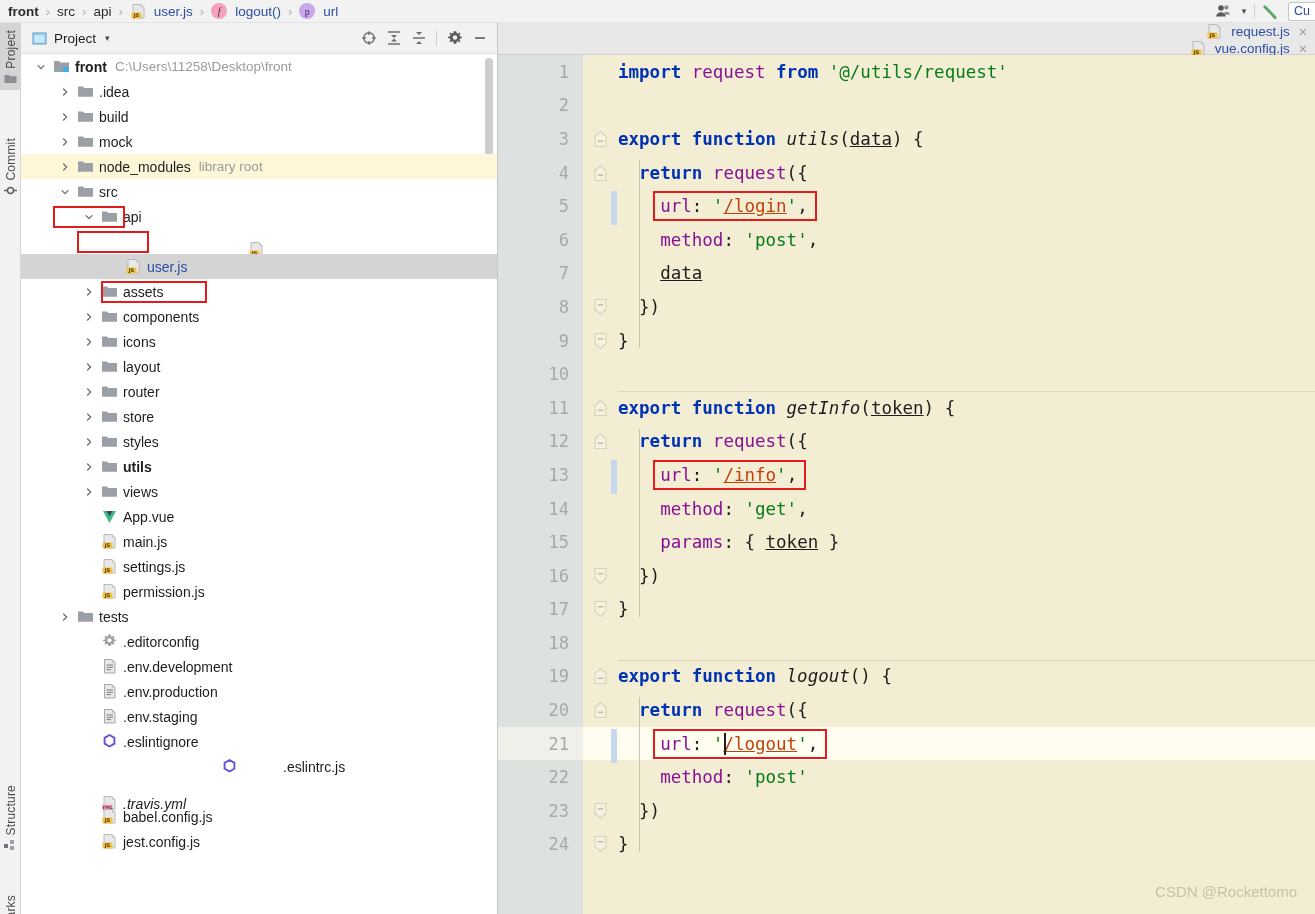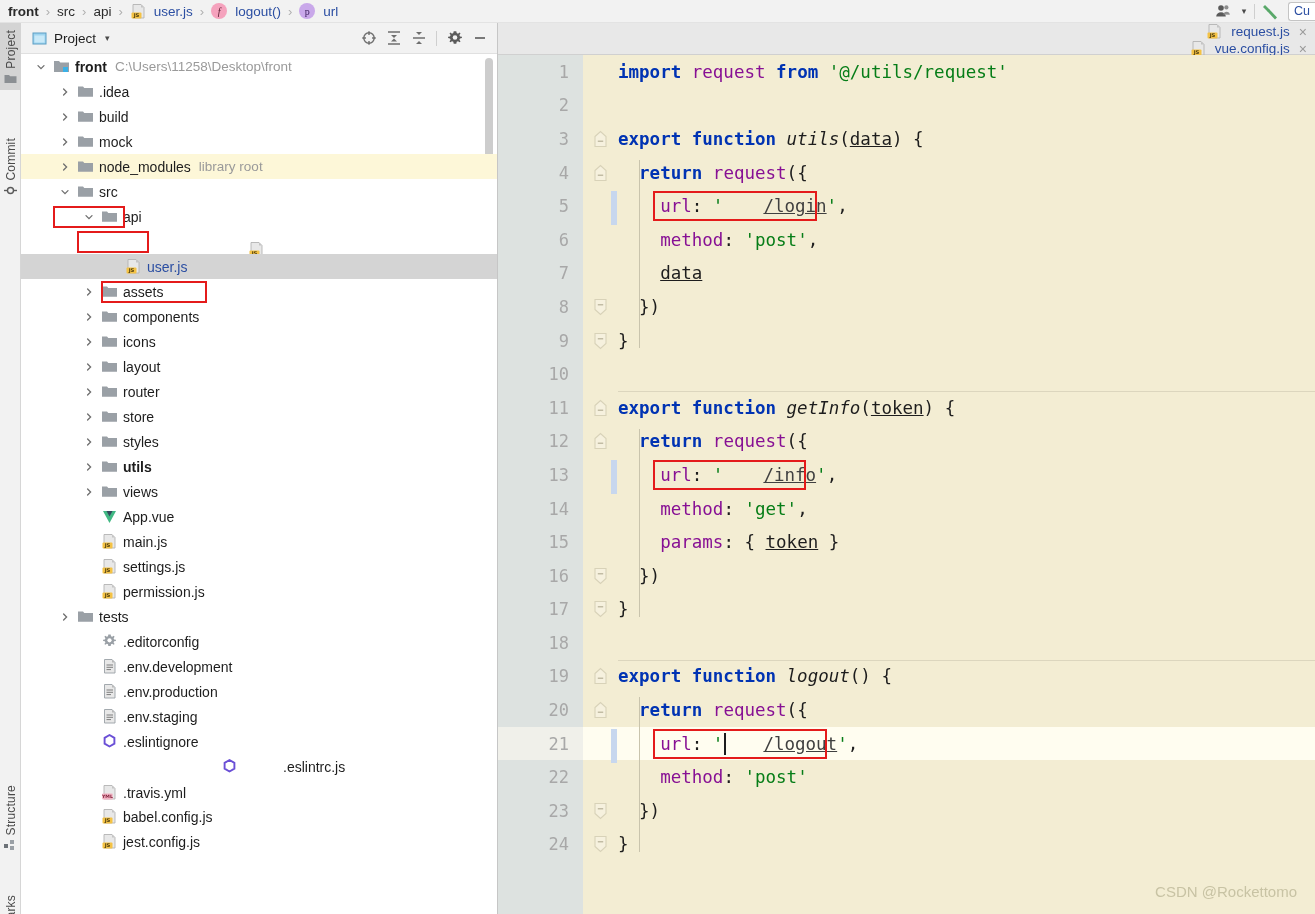--- a/index.html
+++ b/index.html
@@ -162,21 +162,21 @@
     font-family: "DejaVu Sans Mono", monospace; font-size: 17.5px;
     white-space: pre; z-index: 3;
   }
   
   .kw   { color: #0033b3; font-weight: 600; }
   .fn   { color: #1d1d1d; font-style: italic; }
   .prop { color: #871094; }
   .str  { color: #067d17; }
   .param{ color: #1d1d1d; text-decoration: underline; }
   .plain{ color: #1d1d1d; }
-  .linkstr { color: #404040; text-decoration: underline; margin-left: 40px; }
+  .linkstr { color: #c2410c; text-decoration: underline; }
 
   .indent-guide {
     position: absolute; width: 1px; background: #c9c4ad; z-index: 1;
   }
   .block-marker {
     position: absolute; left: 113px; width: 6px; background: #c7d7ee; z-index: 2;
   }
   .func-sep {
     position: absolute; left: 120px; right: 0; height: 1px;
     background: #dcd6be; z-index: 2;
@@ -762,21 +762,21 @@
           <span class="spacer" style="width: 62px;"></span>
           <span class="arrow"></span>
           <span class="spacer" style="width: 6px;"></span>
           <span class="ico">
             <svg width="17" height="17" viewBox="0 0 17 17">
               <path d="M8.5 2 L13.4 4.9 L13.4 10.6 L8.5 13.5 L3.6 10.6 L3.6 4.9 Z" fill="none" stroke="#6a4fd6" stroke-width="1.9"></path>
             </svg>
           </span>
           <span class="lbl">.eslintrc.js</span>
         </div>
-        <div class="row" style="top: 1px;">
+        <div class="row" style="top: 12px; font-style: italic;">
           <span class="spacer" style="width: 62px;"></span>
           <span class="arrow"></span>
           <span class="spacer" style="width: 6px;"></span>
           <span class="ico">
             <svg width="17" height="17" viewBox="0 0 17 17">
               <path d="M3 1.5 H11 L14 4.5 V15 H3 Z" fill="#e8e8e8" stroke="#b3b3b3" stroke-width=".9"></path>
               <path d="M11 1.5 L14 4.5 H11 Z" fill="#c4c4c4"></path>
               <rect x="1.2" y="9.5" width="10.5" height="6" rx="1" fill="#f2b3c4"></rect>
               <text x="6.4" y="14.3" font-size="4.6" font-family="DejaVu Sans, sans-serif" fill="#7d1d35" text-anchor="middle" font-weight="bold">YML</text>
             </svg>

